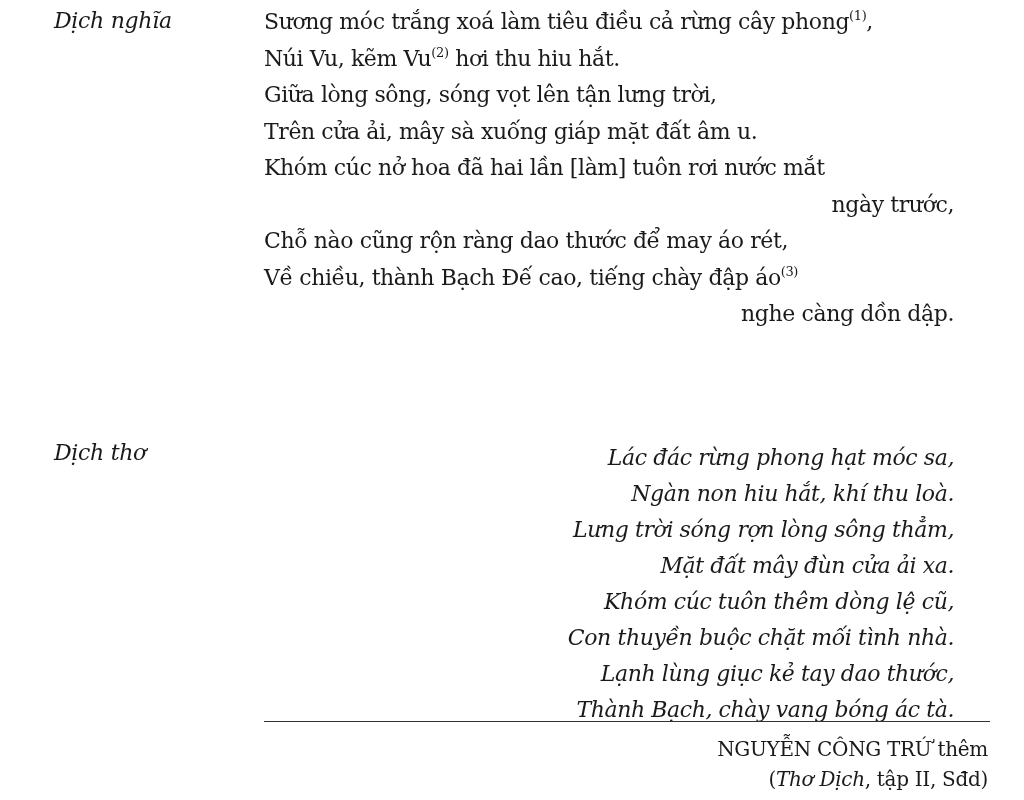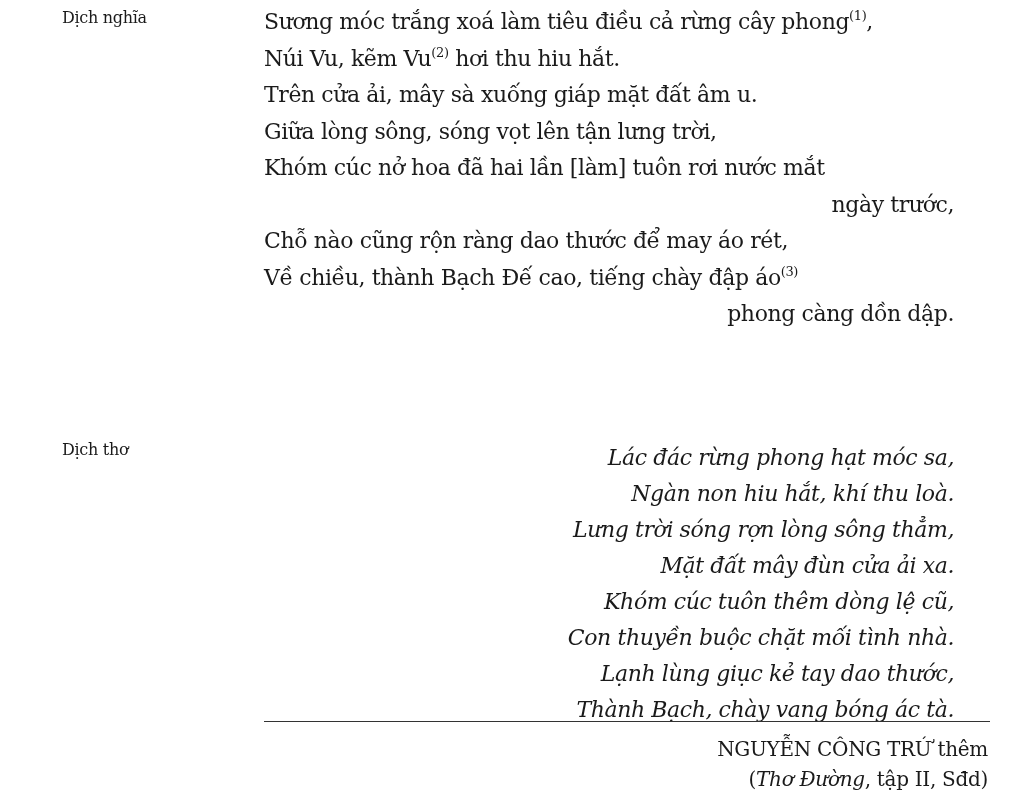--- a/index.html
+++ b/index.html
@@ -2,21 +2,21 @@
 <html><head>
   <meta charset="utf-8">
   <style>
     html, body { margin: 0; padding: 0; }
     body {
       width: 1024px; height: 800px; background: #ffffff; color: #1a1a1a;
       font-family: "DejaVu Serif", "Liberation Serif", serif;
       position: relative; overflow: hidden;
     }
     .label {
-      position: absolute; left: 62px; font-size: 16px;
+      position: absolute; left: 54px; font-style: italic; font-size: 22px;
       letter-spacing: -0.3px;
     }
     .verse {
       position: absolute; left: 264px; width: 690px; font-size: 22px;
       letter-spacing: -0.4px;
     }
     .line { height: 36.5px; line-height: 36.5px; white-space: nowrap; }
     .line.right { text-align: right; }
     .verse.italic { font-style: italic; }
     .verse.italic .line { height: 36px; line-height: 36px; text-align: right; }
@@ -31,39 +31,39 @@
     }
     .credit em { font-style: italic; }
   </style>
 </head>
 <body>
 
 <div class="label" style="top:8px;">Dịch nghĩa</div>
 <div class="verse" style="top:4px;">
   <div class="line"><span>Sương móc trắng xoá làm tiêu điều cả rừng cây phong</span><sup>(1)</sup><span>,</span></div>
   <div class="line"><span>Núi Vu, kẽm Vu</span><sup>(2)</sup><span> hơi thu hiu hắt.</span></div>
+  <div class="line">Giữa lòng sông, sóng vọt lên tận lưng trời,</div>
   <div class="line">Trên cửa ải, mây sà xuống giáp mặt đất âm u.</div>
-  <div class="line">Giữa lòng sông, sóng vọt lên tận lưng trời,</div>
   <div class="line">Khóm cúc nở hoa đã hai lần [làm] tuôn rơi nước mắt</div>
   <div class="line right">ngày trước,</div>
   <div class="line">Chỗ nào cũng rộn ràng dao thước để may áo rét,</div>
   <div class="line"><span>Về chiều, thành Bạch Đế cao, tiếng chày đập áo</span><sup>(3)</sup></div>
-  <div class="line right">phong càng dồn dập.</div>
+  <div class="line right">nghe càng dồn dập.</div>
 </div>
 
 <div class="label" style="top:440px;">Dịch thơ</div>
 <div class="verse italic" style="top:440px;">
   <div class="line">Lác đác rừng phong hạt móc sa,</div>
   <div class="line">Ngàn non hiu hắt, khí thu loà.</div>
   <div class="line">Lưng trời sóng rợn lòng sông thẳm,</div>
   <div class="line">Mặt đất mây đùn cửa ải xa.</div>
   <div class="line">Khóm cúc tuôn thêm dòng lệ cũ,</div>
   <div class="line">Con thuyền buộc chặt mối tình nhà.</div>
   <div class="line">Lạnh lùng giục kẻ tay dao thước,</div>
   <div class="line">Thành Bạch, chày vang bóng ác tà.</div>
 </div>
 
 <div class="rule"></div>
 
 <div class="credit">
   <div>NGUYỄN CÔNG TRỨ thêm</div>
-  <div><span>(</span><em>Thơ Đường</em><span>, tập II, Sđd)</span></div>
+  <div><span>(</span><em>Thơ Dịch</em><span>, tập II, Sđd)</span></div>
 </div>
 
 </body></html>

